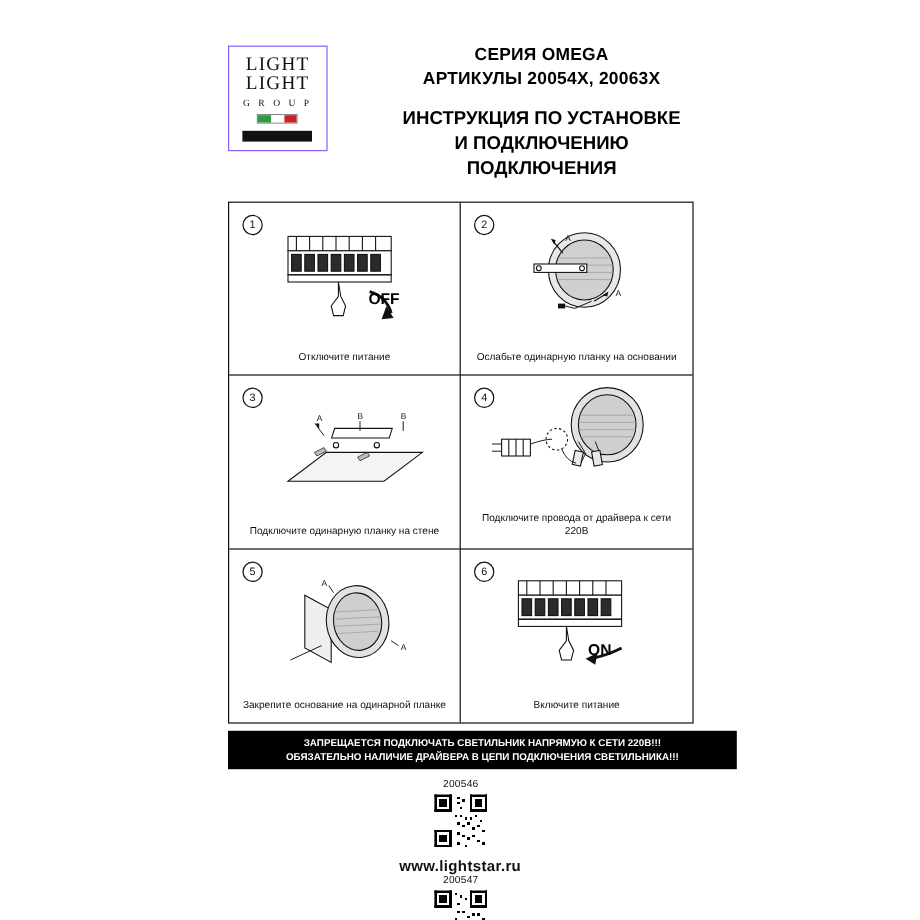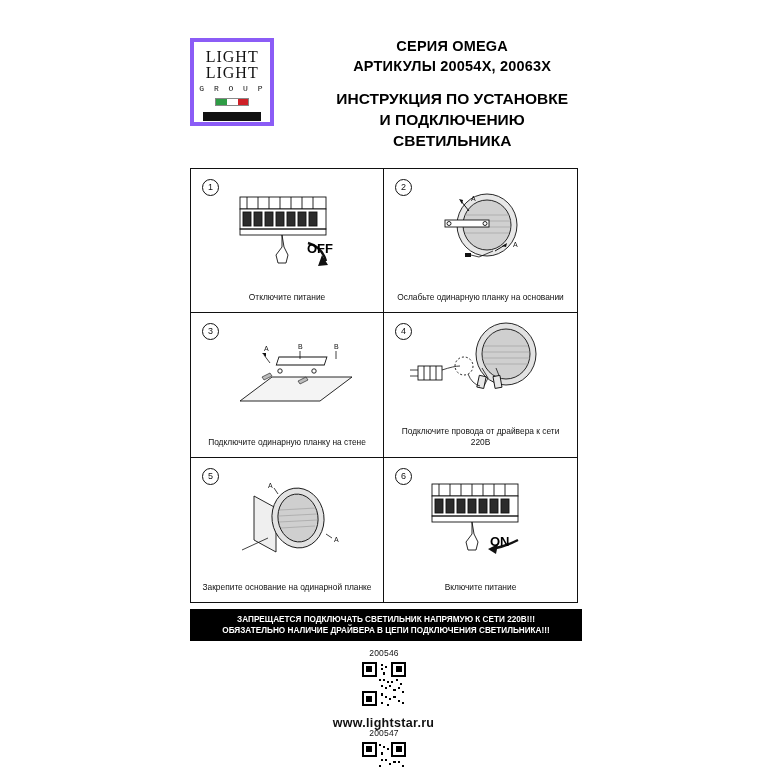--- a/index.html
+++ b/index.html
@@ -28,39 +28,39 @@
     top: 28px;
     width: 390px;
     height: 108px;
     display: flex;
     flex-direction: row;
     align-items: flex-start;
   }
   .logo-box {
     width: 88px;
     height: 88px;
-    border: 4px solid #8b5cf6;
+    border: 1px solid #8b5cf6;
     box-sizing: border-box;
     display: flex;
     flex-direction: column;
     align-items: center;
     justify-content: flex-start;
     padding-top: 7px;
     margin-top: 10px;
   }
   .logo-line {
     font-family: "Liberation Serif", serif;
     font-size: 16px;
     letter-spacing: 1px;
     line-height: 16px;
     font-weight: 400;
     color: #111;
   }
   .logo-group {
-    font-family: Liberation Mono, monospace;
+    font-family: Liberation Serif, serif;
     font-size: 8px;
     letter-spacing: 2.5px;
     margin-top: 3px;
     color: #111;
   }
   .logo-flag {
     margin-top: 5px;
     width: 34px;
     height: 8px;
     display: flex;
@@ -153,21 +153,21 @@
     align-items: center;
     justify-content: center;
   }
   .art svg { display: block; }
 
   
   .warning {
     position: absolute;
     left: 190px;
     top: 609px;
-    width: 392px;
+    width: 424px;
     height: 32px;
     background: #000;
     color: #fff;
     display: flex;
     flex-direction: column;
     align-items: center;
     justify-content: center;
   }
   .warning div {
     font-size: 8.2px;
@@ -236,21 +236,21 @@
         <span style="background:#2e9c45"></span>
         <span style="background:#ffffff"></span>
         <span style="background:#cf2027"></span>
       </div>
       <div class="logo-underline"></div>
     </div>
     <div class="header-text">
       <div class="h-line1">СЕРИЯ OMEGA</div>
       <div class="h-line2">АРТИКУЛЫ 20054X, 20063X</div>
       <div class="h-line3">ИНСТРУКЦИЯ ПО УСТАНОВКЕ</div>
-      <div class="h-line3" style="margin-top:0">И ПОДКЛЮЧЕНИЮ СВЕТИЛЬНИКА</div>
+      <div class="h-line3" style="margin-top:0">И ПОДКЛЮЧЕНИЮ ПОДКЛЮЧЕНИЯ</div>
     </div>
   </div>
 
   <div class="grid">
 
     <div class="cell col1 row1">
       <div class="step-num">1</div>
       <div class="art">
         <svg width="150" height="92" viewBox="0 0 150 92">
           <g stroke="#111" fill="none" stroke-width="0.9">

